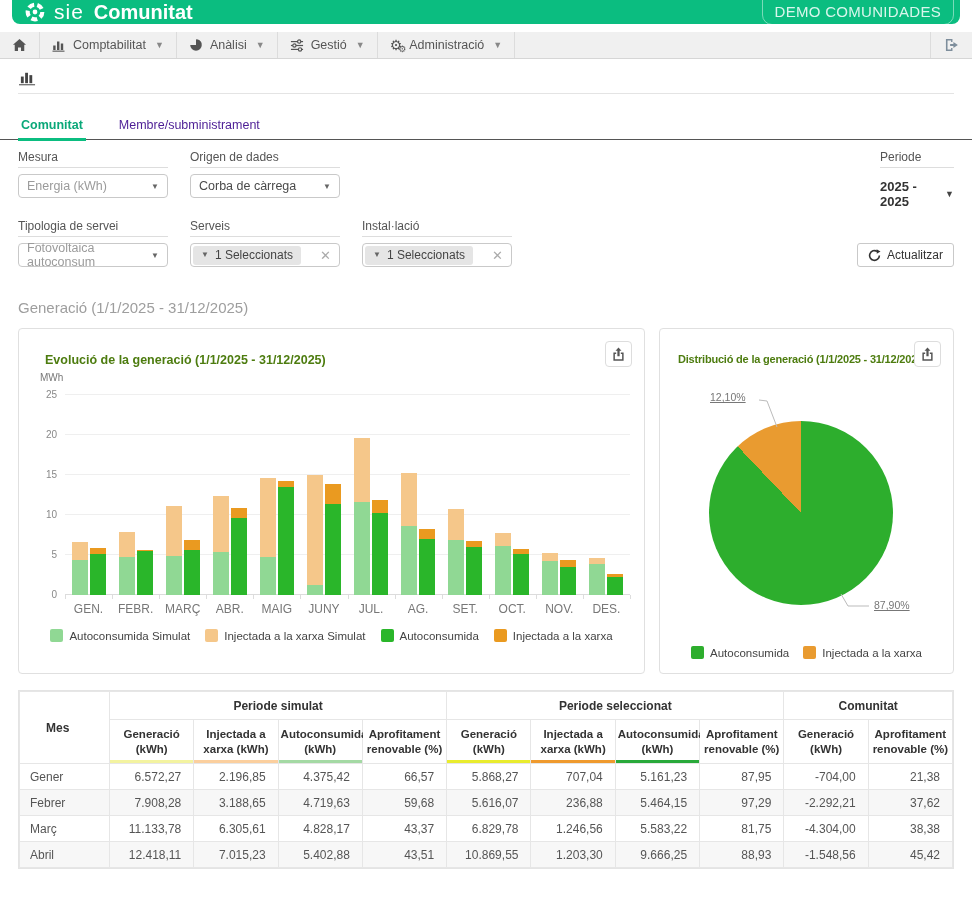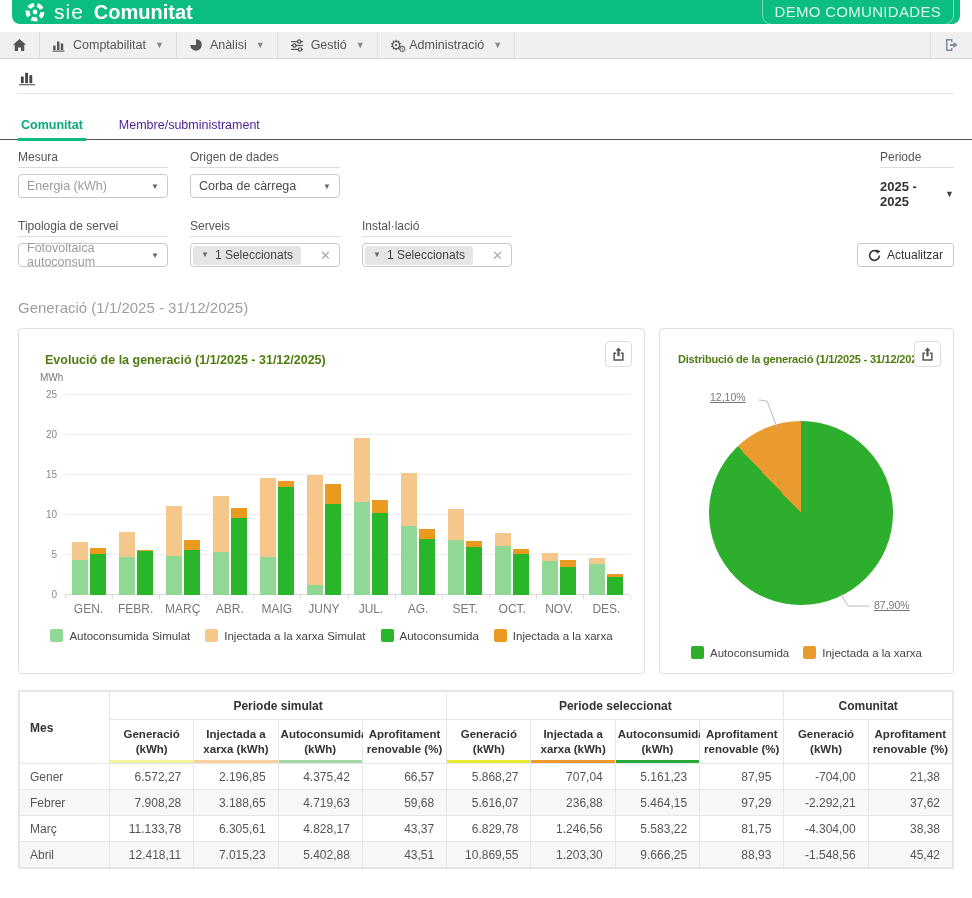--- a/index.html
+++ b/index.html
@@ -119,21 +119,21 @@
   .pie-pct.large { left:214px; top:270px; }
   .pie-legend { position:absolute; left:0; right:0; bottom:14px; display:flex;
     justify-content:center; gap:14px; }
 
   
   .grid-panel { margin:16px 18px 0; border:1px solid #e4e4e4; }
   .grid-toolbar { display:flex; justify-content:flex-end; padding:5px; background:#fff; }
   table.data-table { width:100%; border-collapse:collapse; table-layout:fixed; font-size:12px; }
   .data-table th, .data-table td { border:1px solid #e6e6e6; }
   .data-table thead th { font-weight:600; color:#333; background:#fff; text-align:center; }
-  .mes-th { width:90px; text-align:left !important; padding-left:10px; }
+  .mes-th { width:90px; text-align:left !important; padding-left:26px; }
   .group-th { height:28px; }
   .col-th { height:44px; position:relative; font-size:11.5px; line-height:1.3;
     padding:4px 2px; }
   .col-underline { position:absolute; left:0; right:0; bottom:0; height:3px; display:block; }
   .data-table tbody td { height:26px; color:#555; text-align:right; padding:0 12px; }
   .data-table tbody td.mes-td { text-align:left; padding:0 0 0 10px; }
   .data-table tbody tr:nth-child(even) { background:#f7f7f7; }
 
   svg { display:block; }
 </style>

